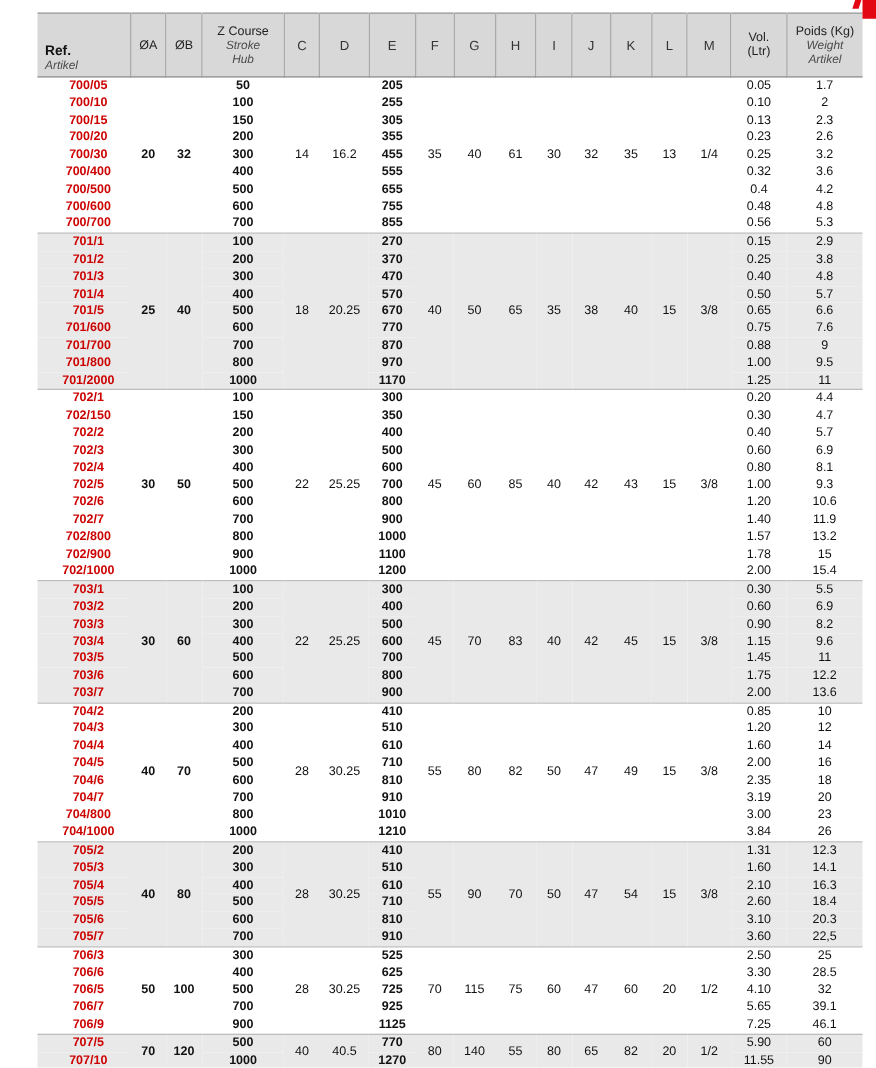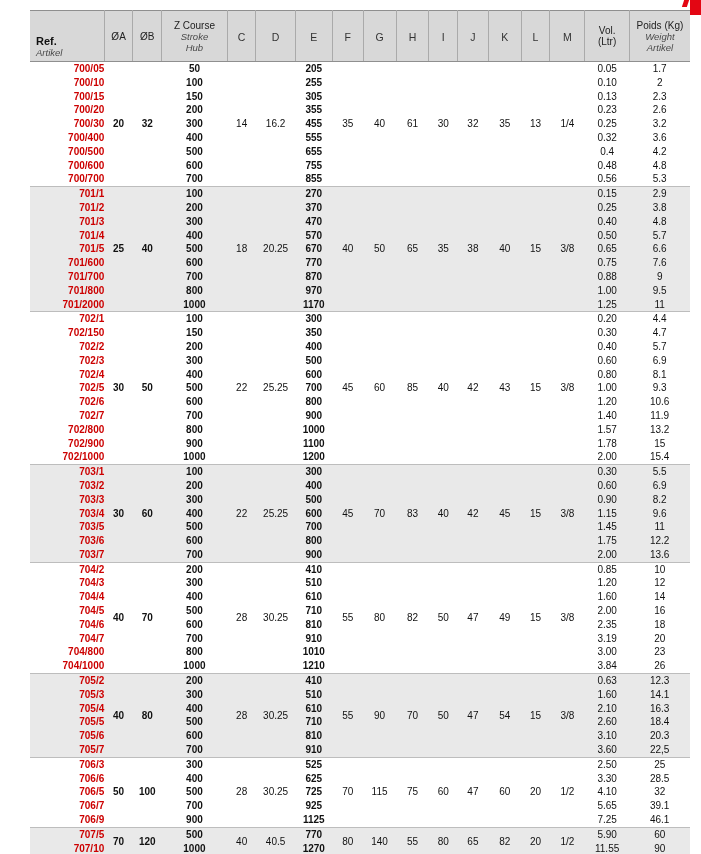--- a/index.html
+++ b/index.html
@@ -49,21 +49,21 @@
   tbody td {
     height: 13.8px;
     line-height: 13.8px;
     padding: 0;
     font-size: 10px;
     text-align: center;
     color: #111;
     vertical-align: middle;
     white-space: nowrap;
   }
-  td.ref { text-align: right; padding-left: 7px; color: #cc0000; font-weight: bold; }
+  td.ref { text-align: center; padding-left: 7px; color: #cc0000; font-weight: bold; }
   td.bnum { font-weight: bold; }
   tr.shade td { background: #e9e9e9; }
   tr.group-start td { border-top: 1px solid #bdbdbd; }
 </style>
 </head>
 <body>
 
 <div class="red-mark"></div>
 <div class="red-mark2"></div>
 
@@ -504,21 +504,21 @@
         <td rowspan="6">30.25</td>
         <td class="bnum">410</td>
         <td rowspan="6">55</td>
         <td rowspan="6">90</td>
         <td rowspan="6">70</td>
         <td rowspan="6">50</td>
         <td rowspan="6">47</td>
         <td rowspan="6">54</td>
         <td rowspan="6">15</td>
         <td rowspan="6">3/8</td>
-        <td>0.63</td>
+        <td>1.31</td>
         <td>12.3</td>
       </tr>
       <tr class="shade">
         <td class="ref">705/3</td>
         <td class="bnum">300</td>
         <td class="bnum">510</td>
         <td>1.60</td>
         <td>14.1</td>
       </tr>
       <tr class="shade">

